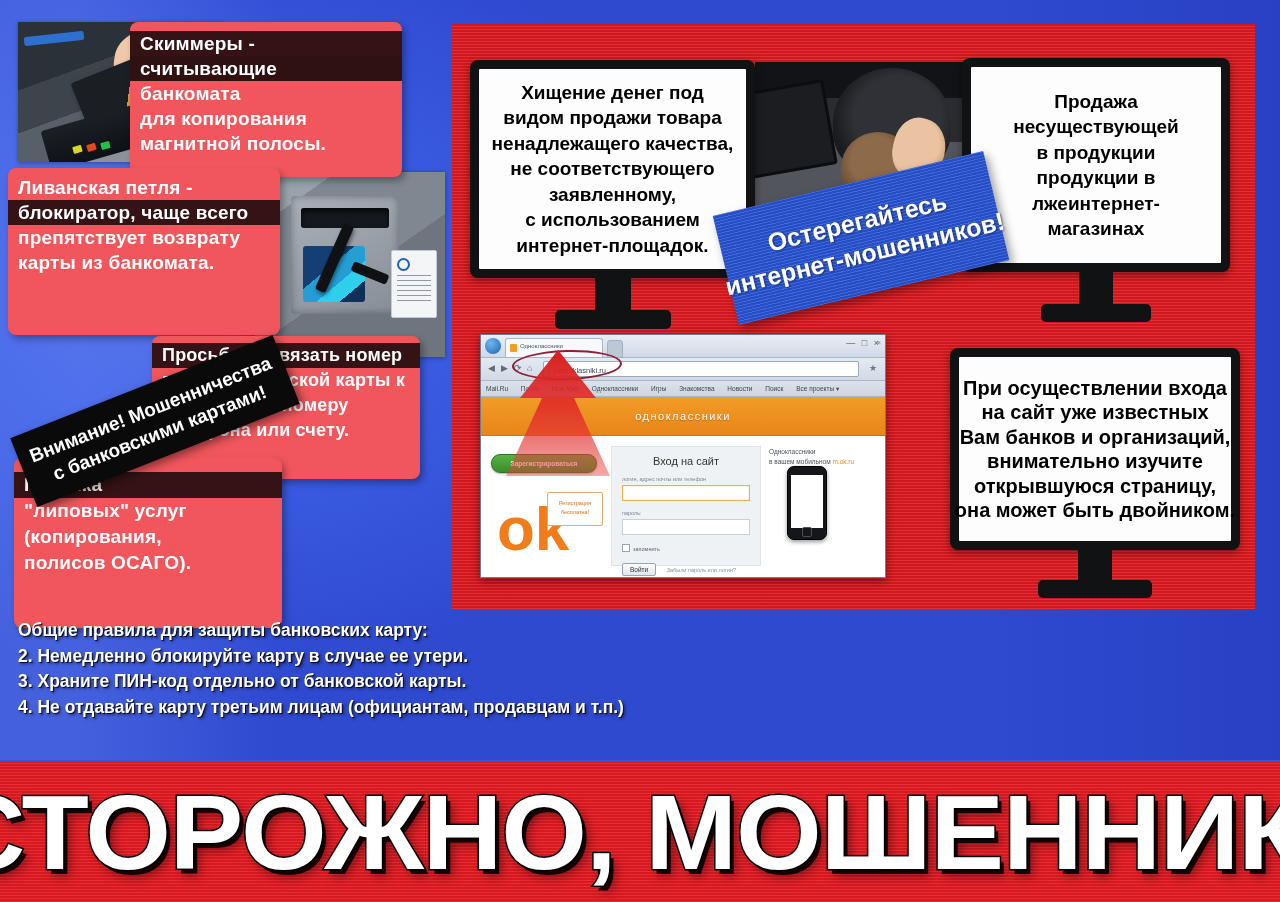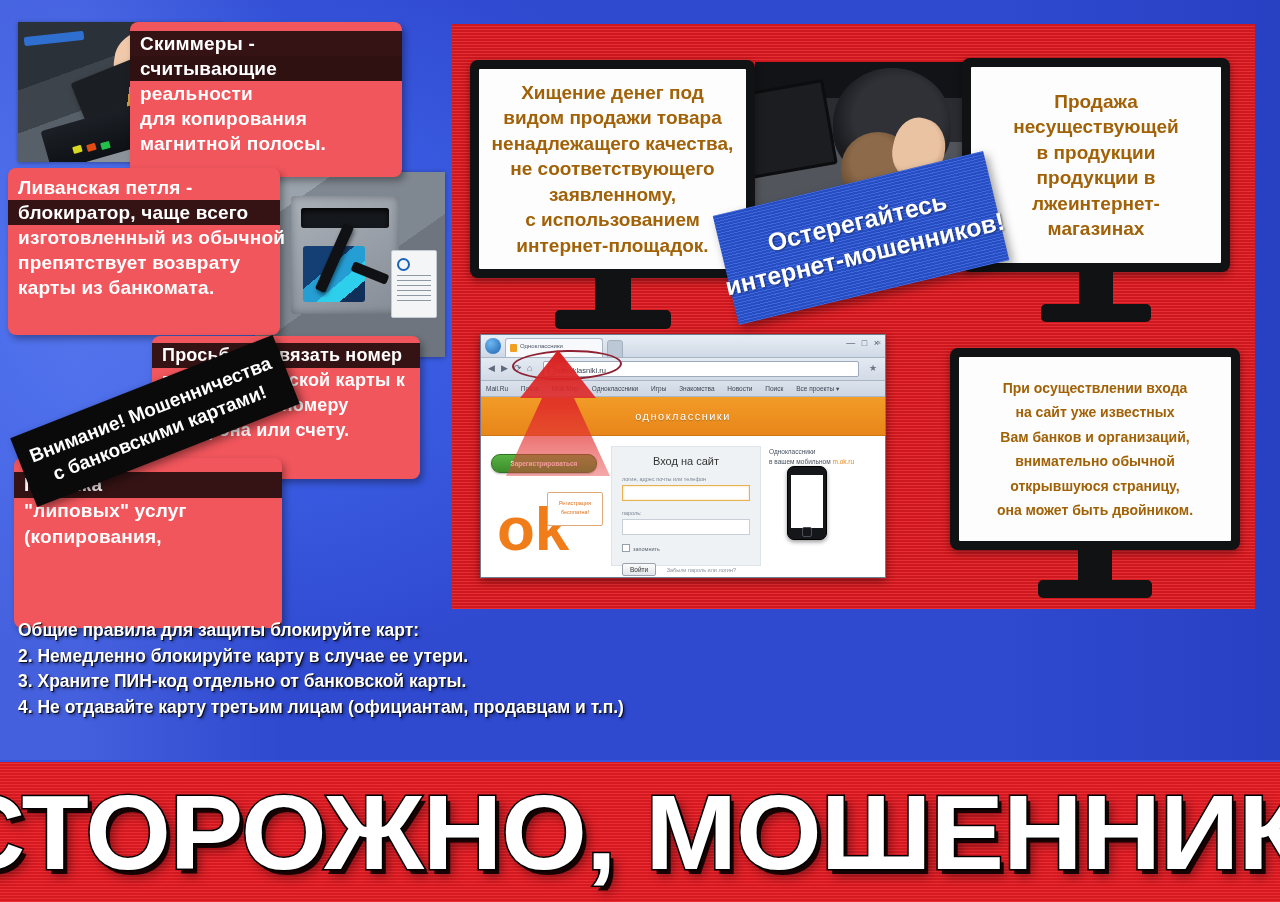--- a/index.html
+++ b/index.html
@@ -196,21 +196,21 @@
     box-shadow:0 3px 8px rgba(0,0,0,.4);
     padding:9px;
     box-sizing:border-box;
   }
   .monitor .screen{
     background:#fdfdfd;width:100%;height:100%;box-sizing:border-box;
     display:flex;align-items:center;justify-content:center;
     border-radius:1px;
   }
   .monitor .scr-txt{
-    text-align:center;color:#a16207;font-weight:bold;
+    text-align:center;color:#000000;font-weight:bold;
     font-size:19px;line-height:25.5px;padding:4px 6px;
   }
   .monitor .scr-txt .ln{display:block;white-space:nowrap;}
   .monitor .neck{
     position:absolute;left:50%;transform:translateX(-50%);
     background:#111214;
   }
   .monitor .base{
     position:absolute;left:50%;transform:translateX(-50%);
     background:#111214;border-radius:5px;
@@ -226,21 +226,21 @@
   #mon-b{left:962px;top:58px;width:268px;height:304px;}
   #mon-b .frame{height:214px;}
   #mon-b .neck{top:214px;width:34px;height:32px;}
   #mon-b .base{top:246px;width:110px;height:18px;}
 
   
   #mon-c{left:950px;top:348px;width:290px;height:262px;}
   #mon-c .frame{height:202px;}
   #mon-c .neck{top:202px;width:34px;height:30px;}
   #mon-c .base{top:232px;width:114px;height:18px;}
-  #mon-c .scr-txt{font-size:14px;line-height:24.5px;}
+  #mon-c .scr-txt{font-size:20px;line-height:24.5px;}
 
   
   .photo-user{
     left:755px;top:62px;width:212px;height:200px;
     background:linear-gradient(180deg,#121317 0 18%, #2a2c31 18% 40%, #52555b 40% 100%);
   }
   .photo-user .mon2{
     position:absolute;left:-12px;top:24px;width:82px;height:80px;
     background:#1b1d21;border:3px solid #0c0d0f;border-radius:3px;
     transform:rotate(-10deg);
@@ -446,53 +446,53 @@
     <span class="card-img"></span>
     <span class="slot"></span>
     <span class="strip"></span>
     <span class="strip2"></span>
     <span class="label"></span>
   </div>
 
   <div class="card" id="card-skimmers">
     <span class="ln dark">Скиммеры -</span>
     <span class="ln dark2">считывающие</span>
-    <span class="ln">реальности</span>
+    <span class="ln">банкомата</span>
     <span class="ln">для копирования</span>
     <span class="ln">магнитной полосы.</span>
   </div>
 
   <div class="card" id="card-loop">
     <span class="ln">Ливанская петля -</span>
     <span class="ln dark">блокиратор, чаще всего</span>
-    <span class="ln">изготовленный из обычной</span>
     <span class="ln">препятствует возврату</span>
     <span class="ln">карты из банкомата.</span>
   </div>
 
   <div class="card" id="card-bind">
     <span class="ln dark">Просьба привязать номер</span>
     <span class="ln">вашей банковской карты к</span>
     <span class="ln">какому-либо номеру</span>
     <span class="ln">телефона или счету.</span>
   </div>
 
   <div class="card" id="card-fake">
     <span class="ln dark">Покупка</span>
     <span class="ln">"липовых" услуг</span>
     <span class="ln">(копирования,</span>
+    <span class="ln">полисов ОСАГО).</span>
   </div>
 
   <div class="ribbon">
     <span class="rl">Внимание! Мошенничества</span>
     <span class="rl">с банковскими картами!</span>
   </div>
 
   <div class="rules">
-    <span class="rline">Общие правила для защиты блокируйте карт:</span>
+    <span class="rline">Общие правила для защиты банковских карту:</span>
     <span class="rline">2. Немедленно блокируйте карту в случае ее утери.</span>
     <span class="rline">3. Храните ПИН-код отдельно от банковской карты.</span>
     <span class="rline">4. Не отдавайте карту третьим лицам (официантам, продавцам и т.п.)</span>
   </div>
 
   <div class="photo photo-user">
     <span class="mon2"></span>
     <span class="desk"></span>
     <span class="hood"></span>
     <span class="head"></span>
@@ -535,21 +535,21 @@
     <div class="base"></div>
   </div>
 
   <div class="monitor" id="mon-c">
     <div class="frame">
       <div class="screen">
         <div class="scr-txt">
           <span class="ln">При осуществлении входа</span>
           <span class="ln">на сайт уже известных</span>
           <span class="ln">Вам банков и организаций,</span>
-          <span class="ln">внимательно обычной</span>
+          <span class="ln">внимательно изучите</span>
           <span class="ln">открывшуюся страницу,</span>
           <span class="ln">она может быть двойником.</span>
         </div>
       </div>
     </div>
     <div class="neck"></div>
     <div class="base"></div>
   </div>
 
   <div class="browser">

